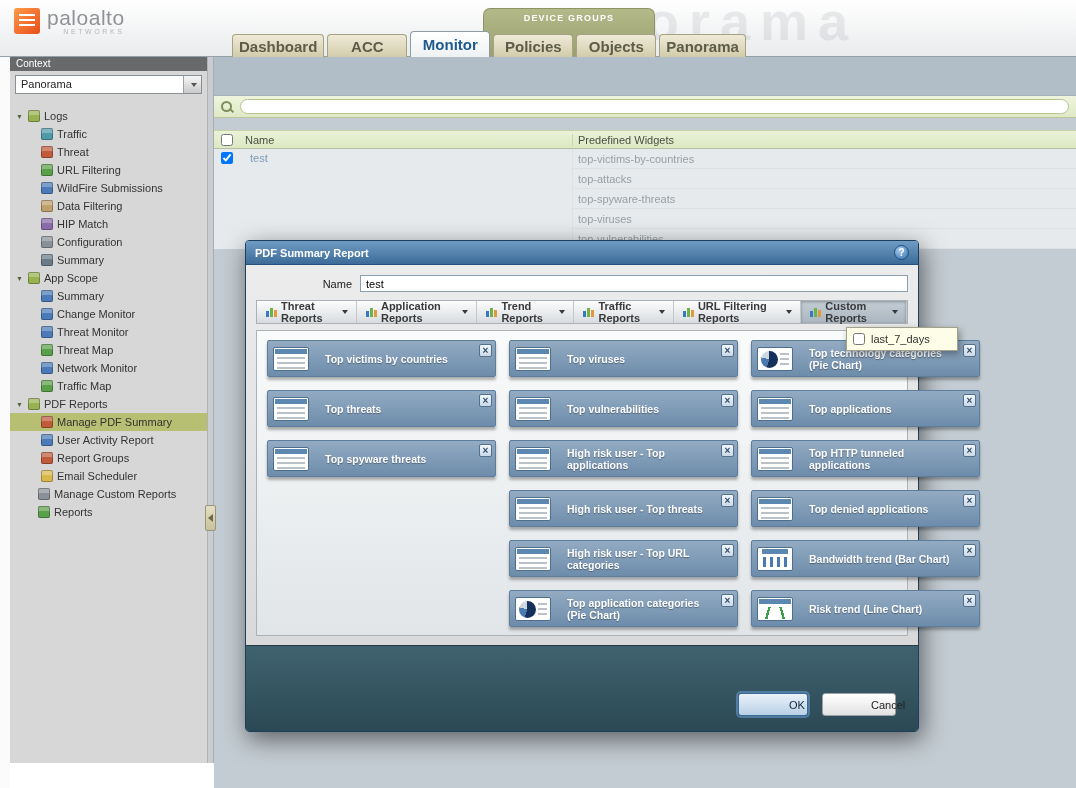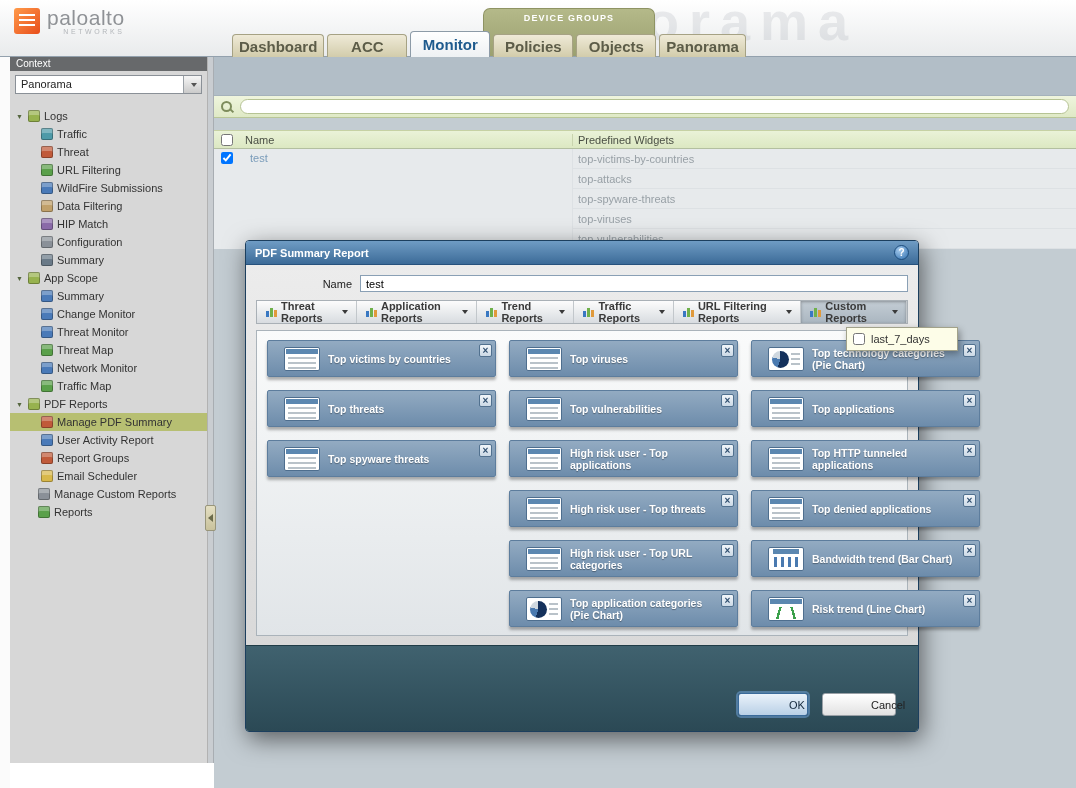--- a/index.html
+++ b/index.html
@@ -79,21 +79,21 @@
   .rtoolbar{height:24px;background:linear-gradient(#fcfcfc,#d8dce0);border:1px solid #a9b0b6;display:flex;align-items:stretch;}
   .tbtn{display:flex;align-items:center;gap:4px;padding:0 8px;font-size:11px;font-weight:bold;color:#3a3a3a;border-right:1px solid #c2c7cb;cursor:pointer;}
   .tbtn.active{background:linear-gradient(#c4cdd5,#aab6c0);box-shadow:inset 0 1px 3px rgba(0,0,0,.3);}
   .caret{width:0;height:0;border-left:3px solid transparent;border-right:3px solid transparent;border-top:4px solid #3a3a3a;margin-left:2px;}
   .caret.white{border-top-color:#555;}
   .caret-left{width:0;height:0;border-top:4px solid transparent;border-bottom:4px solid transparent;border-right:5px solid #6a6a4a;}
   .bicon{flex:none;}
 
   .cards-panel{margin-top:6px;height:306px;border:1px solid #aab3ba;background:linear-gradient(#fafbfb,#e1e5e8);display:flex;gap:13px;padding:9px 10px;}
   .card-col{width:229px;display:flex;flex-direction:column;gap:13px;flex:none;}
-  .card{position:relative;height:37px;flex:none;background:linear-gradient(#93abc2,#6d8cab);border:1px solid #5d7d9d;border-radius:2px;box-shadow:0 3px 3px rgba(0,0,0,.3);display:flex;align-items:center;gap:8px;padding:0 18px 0 16px;cursor:move;}
+  .card{position:relative;height:37px;flex:none;background:linear-gradient(#93abc2,#6d8cab);border:1px solid #5d7d9d;border-radius:2px;box-shadow:0 3px 3px rgba(0,0,0,.3);display:flex;align-items:center;gap:16px;padding:0 18px 0 5px;cursor:move;}
   .card-label{font-size:10.5px;font-weight:bold;color:#fff;line-height:12px;text-shadow:0 1px 1px rgba(0,0,0,.35);}
   .card-x{position:absolute;top:3px;right:3px;width:13px;height:13px;background:linear-gradient(#f2f6fa,#cbd9e6);border:1px solid #51718f;border-radius:2px;color:#2e4e6e;font-size:10px;line-height:11px;text-align:center;font-weight:bold;cursor:pointer;}
   .thumb{width:36px;height:24px;background:#fff;border:1px solid #4e6e8e;border-radius:2px;flex:none;position:relative;overflow:hidden;}
   .thumb-report::before{content:"";position:absolute;left:1px;right:1px;top:1px;height:5px;background:#5b87b0;}
   .thumb-report::after{content:"";position:absolute;left:3px;right:3px;top:9px;height:12px;background:repeating-linear-gradient(#b9c2c9 0 2px,transparent 2px 5px);}
   .thumb-pie::before{content:"";position:absolute;left:3px;top:3px;width:17px;height:17px;border-radius:50%;background:conic-gradient(#14315c 0 200deg,#4a7ab0 200deg 285deg,#cfd8e0 285deg 360deg);}
   .thumb-pie::after{content:"";position:absolute;right:3px;top:5px;width:9px;height:13px;background:repeating-linear-gradient(#b9c2c9 0 2px,transparent 2px 5px);}
   .thumb-bar::before{content:"";position:absolute;left:4px;top:1px;height:5px;right:4px;background:#5b87b0;}
   .thumb-bar::after{content:"";position:absolute;left:5px;right:5px;top:9px;bottom:3px;background:repeating-linear-gradient(90deg,#4a7ab0 0 3px,transparent 3px 7px);}
   .thumb-line::before{content:"";position:absolute;left:1px;right:1px;top:1px;height:5px;background:#5b87b0;}

